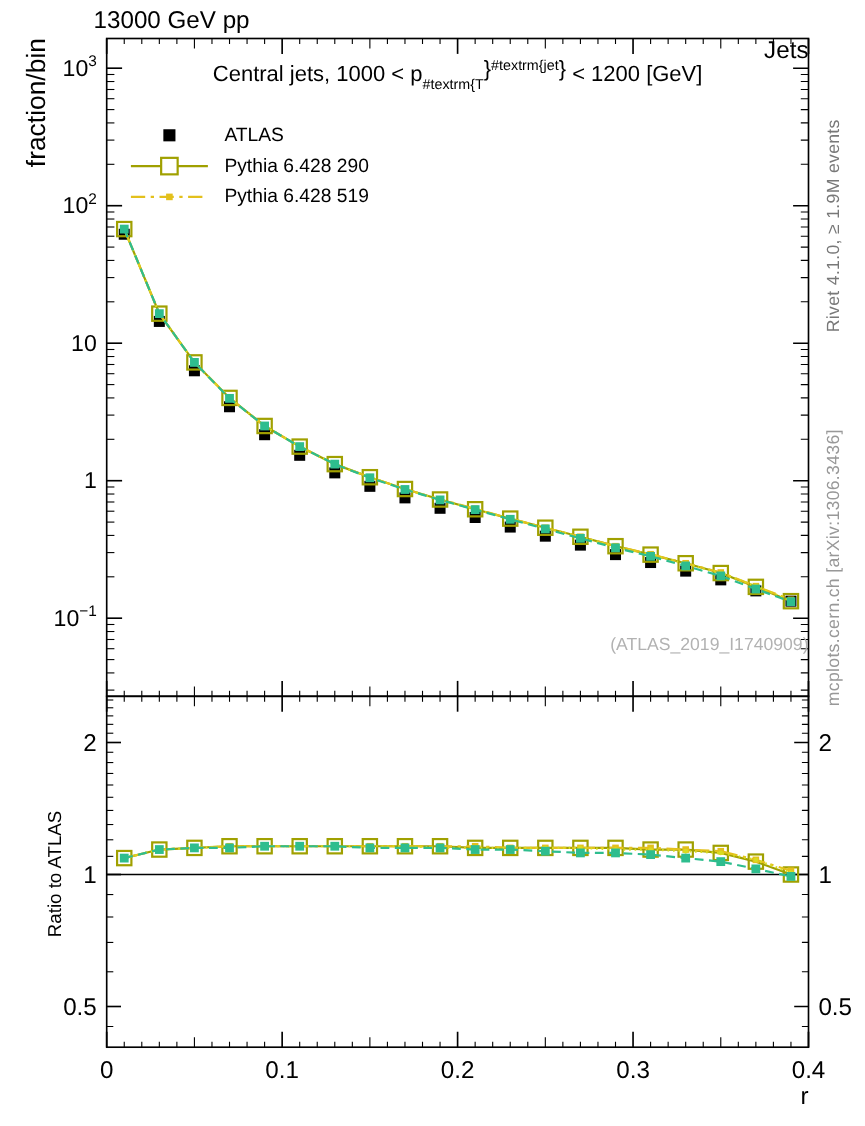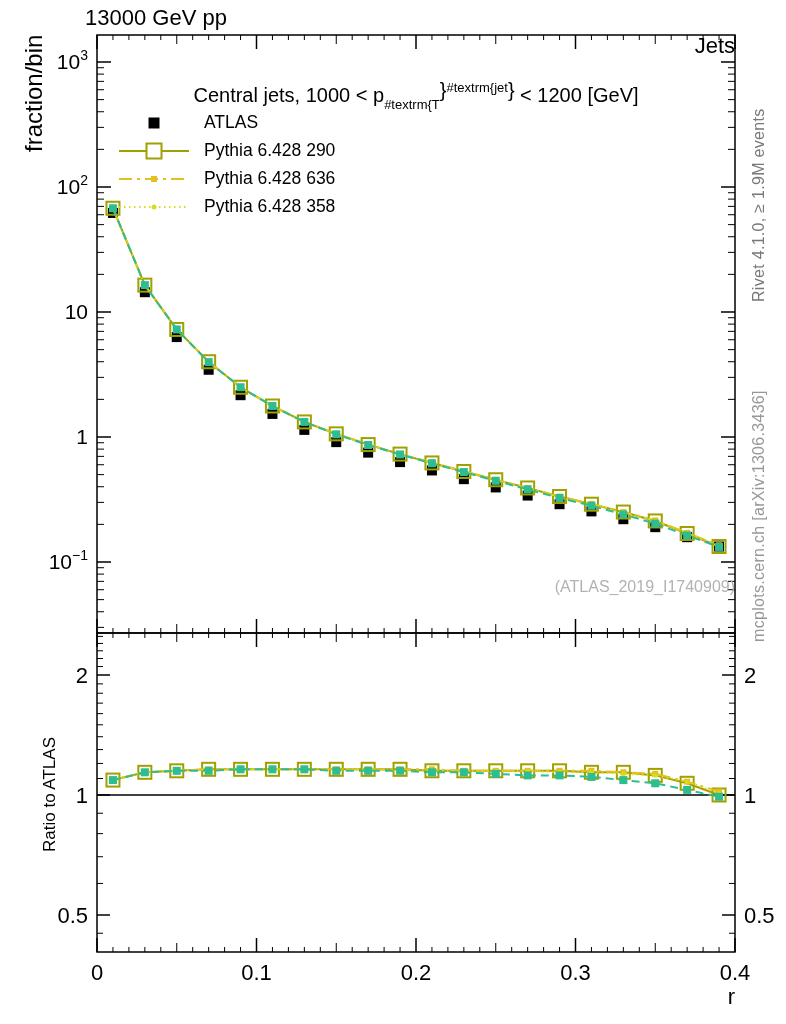--- a/index.html
+++ b/index.html
@@ -5,21 +5,21 @@
   html,body{margin:0;padding:0;background:#fff;}
   .page{position:relative;width:786px;height:1024px;background:#fff;overflow:hidden;
         font-family:"Liberation Sans","DejaVu Sans",sans-serif;color:#000;}
   svg#plot{position:absolute;left:0;top:0;}
   .hdr-left{position:absolute;left:85px;top:5px;font-size:22px;}
   .hdr-right{position:absolute;right:51px;top:5px;font-size:22px;margin-top:28px;}
   .ylab{position:absolute;left:20px;top:152px;font-size:24px;transform:rotate(-90deg);transform-origin:0 0;white-space:nowrap;}
   .rot-right{position:absolute;transform:rotate(-90deg);transform-origin:0 0;white-space:nowrap;font-size:16px;letter-spacing:.3px;}
   .rivet{left:750px;top:302px;}
   .mcplots{left:750px;top:642px;}
-  .title{position:absolute;left:97px;width:638px;top:52px;text-align:center;font-size:20px;white-space:nowrap;margin-top:28px;}
+  .title{position:absolute;left:97px;width:638px;top:52px;text-align:center;font-size:20px;white-space:nowrap;}
   .title sub{font-size:13px;vertical-align:-7px;}
   .title sup{font-size:13px;vertical-align:10px;}
   .title .brace{position:relative;top:-5px;}
   .legend{position:absolute;left:118px;top:112px;}
   .lrow{display:flex;height:28px;}
   .lmark{width:72px;height:22px;flex:0 0 72px;}
   .ltext{margin-left:14px;font-size:17.5px;}
   .watermark{position:absolute;left:97px;width:638px;top:578px;text-align:right;font-size:16px;}
   .ratio-ylab{position:absolute;left:40px;top:852px;font-size:17px;transform:rotate(-90deg);transform-origin:0 0;white-space:nowrap;}
   .xlab{position:absolute;left:97px;width:638px;top:984px;text-align:right;font-size:22px;}
@@ -588,30 +588,21 @@
         </svg>
       <span class="ltext">Pythia 6.428 290</span>
     </div>
     <div class="lrow">
       <svg class="lmark">
           <g>
             <line x1="1" y1="11" x2="71" y2="11" stroke="#e3c01c" stroke-width="2" stroke-dasharray="13,5,3,5"></line>
             <rect x="33" y="8" width="6" height="6" fill="#e3c01c"></rect>
           </g>
         </svg>
-      <span class="ltext">Pythia 6.428 636</span>
-    </div>
-    <div class="lrow">
-      <svg class="lmark">
-          <g>
-            <line x1="1" y1="11" x2="71" y2="11" stroke="#d8dc20" stroke-width="2" stroke-dasharray="1.5,3.5"></line>
-            <circle cx="36" cy="11" r="2.5" fill="#d8dc20"></circle>
-          </g>
-        </svg>
-      <span class="ltext">Pythia 6.428 358</span>
+      <span class="ltext">Pythia 6.428 519</span>
     </div>
   </div>
 
   <div class="watermark" id="watermark" style="color: rgb(178, 178, 178);">(ATLAS_2019_I1740909)</div>
 
   <div class="ratio-ylab">Ratio to ATLAS</div>
   <div class="xlab">r</div>
 
 </div>
 

